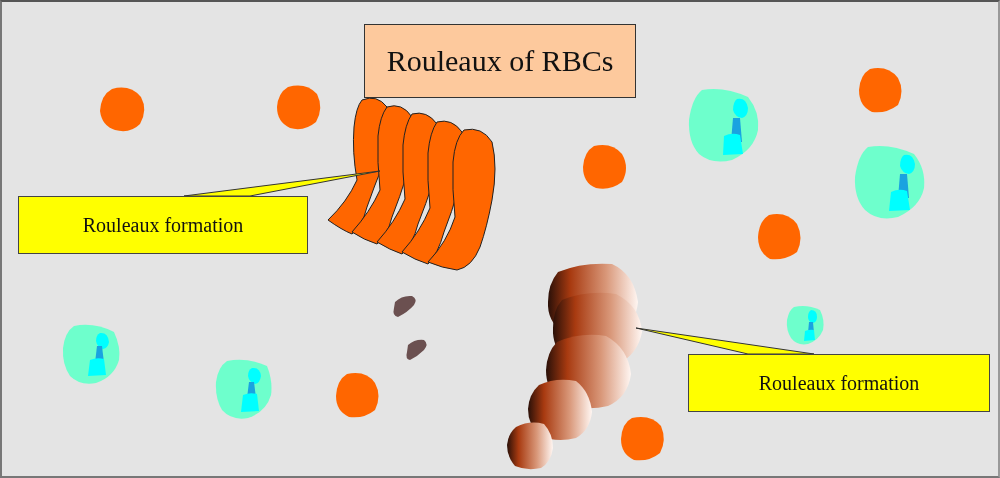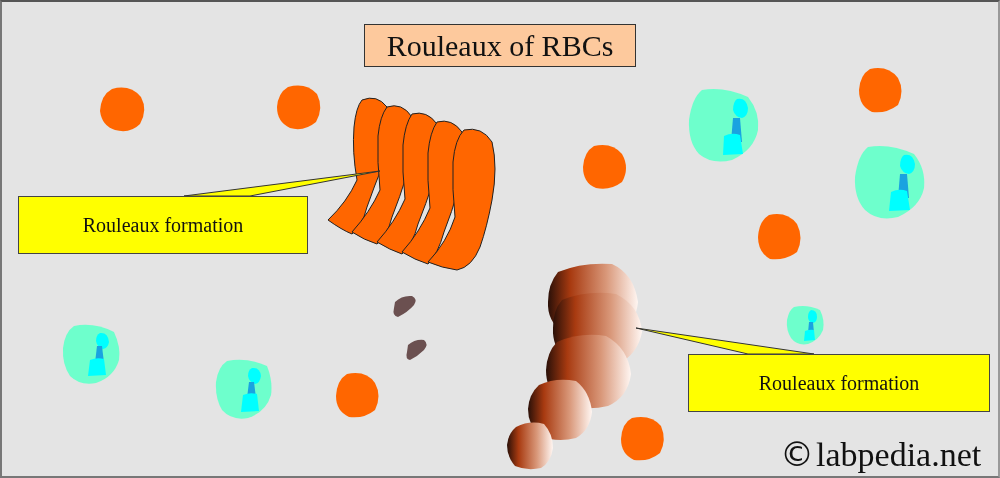--- a/index.html
+++ b/index.html
@@ -6,21 +6,21 @@
     body { width: 1000px; height: 478px; overflow: hidden; background: #e4e4e4; }
     #canvas {
       position: relative; width: 1000px; height: 478px;
       background: #e4e4e4; box-sizing: border-box;
       border-top: 2px solid #555; border-left: 2px solid #777;
       border-bottom: 2px solid #777; border-right: 2px solid #999;
       font-family: "Liberation Serif", "DejaVu Serif", serif;
     }
     svg.shapes { position: absolute; left: 0; top: 0; }
     .title-box {
-      position: absolute; left: 362px; top: 22px; width: 272px; height: 43px;
+      position: absolute; left: 362px; top: 22px; width: 272px; height: 74px;
       background: #fdc99d; border: 1px solid #333; box-sizing: border-box;
       font-size: 30px; color: #111; display: flex; align-items: center; justify-content: center;
       white-space: nowrap;
     }
     .callout-box {
       position: absolute; background: #ffff00; border: 1px solid #444; box-sizing: border-box;
       font-size: 20px; color: #111; display: flex; align-items: center; justify-content: center;
       white-space: nowrap;
     }
     .callout-left { left: 16px; top: 194px; width: 290px; height: 58px; }
@@ -115,17 +115,14 @@
       <path d="M746,352 L634,326 L812,352 Z" fill="#ffff00" stroke="#333" stroke-width="1"></path>
     </g>
   </svg>
 
   <div class="title-box">Rouleaux of RBCs</div>
 
   <div class="callout-box callout-left">Rouleaux formation</div>
 
   <div class="callout-box callout-right">Rouleaux formation</div>
 
-  <div class="copyright">
-    <span class="c-sym">©</span><span>labpedia.net</span>
-  </div>
 
 </div>
 
 </body></html>

